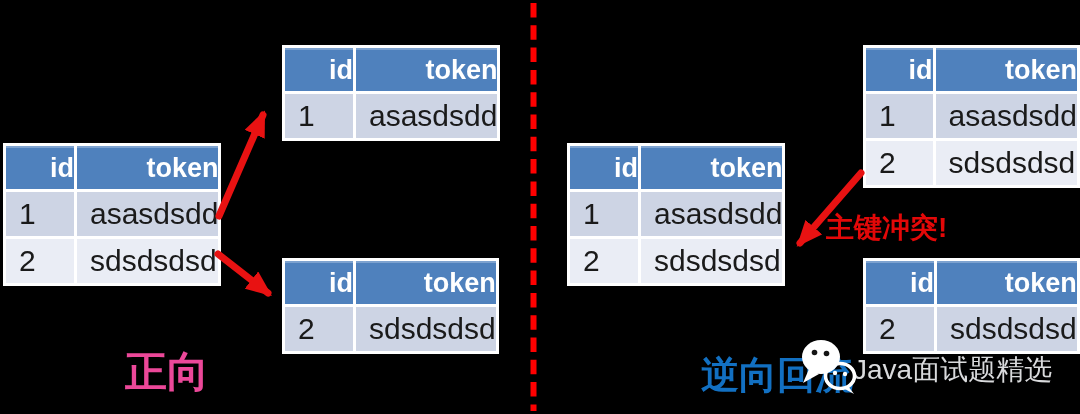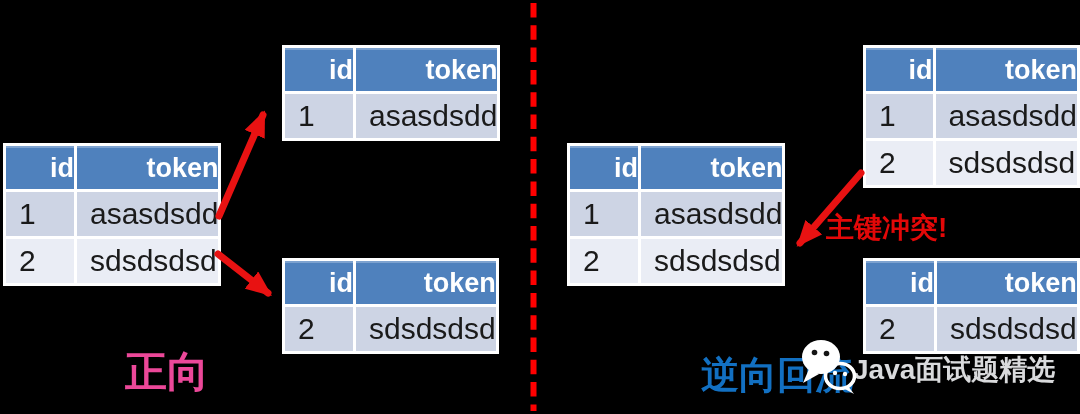--- a/index.html
+++ b/index.html
@@ -25,21 +25,21 @@
   }
   tr.r-dark td{background:#cdd4e4;}
   tr.r-light td{background:#eaedf5;}
   
   #overlay{position:absolute;left:0;top:0;width:1080px;height:414px;z-index:5;pointer-events:none;}
   
   .lbl{position:absolute;white-space:nowrap;z-index:6;}
   #forward-label{left:125px;top:344px;font-size:42px;font-weight:bold;color:#ec4899;}
   #backward-label{left:701px;top:350px;font-size:38px;font-weight:bold;color:#1270c2;}
   #conflict-label{left:826px;top:209px;font-size:28px;font-weight:bold;color:#e30808;}
-  #watermark-text{left:853px;top:351px;font-size:28px;font-weight:700;color:#d9dadc;z-index:7;text-align:center;}
+  #watermark-text{left:853px;top:351px;font-size:28px;font-weight:400;color:#d9dadc;z-index:7;text-align:center;}
   #wechat-icon-box{position:absolute;left:796px;top:336px;z-index:8;}
 </style>
 </head>
 <body>
 
 <div id="canvas">
 
   <table class="tbl" style="left:3px;top:143px">
     <colgroup>
         <col class="c-id">

